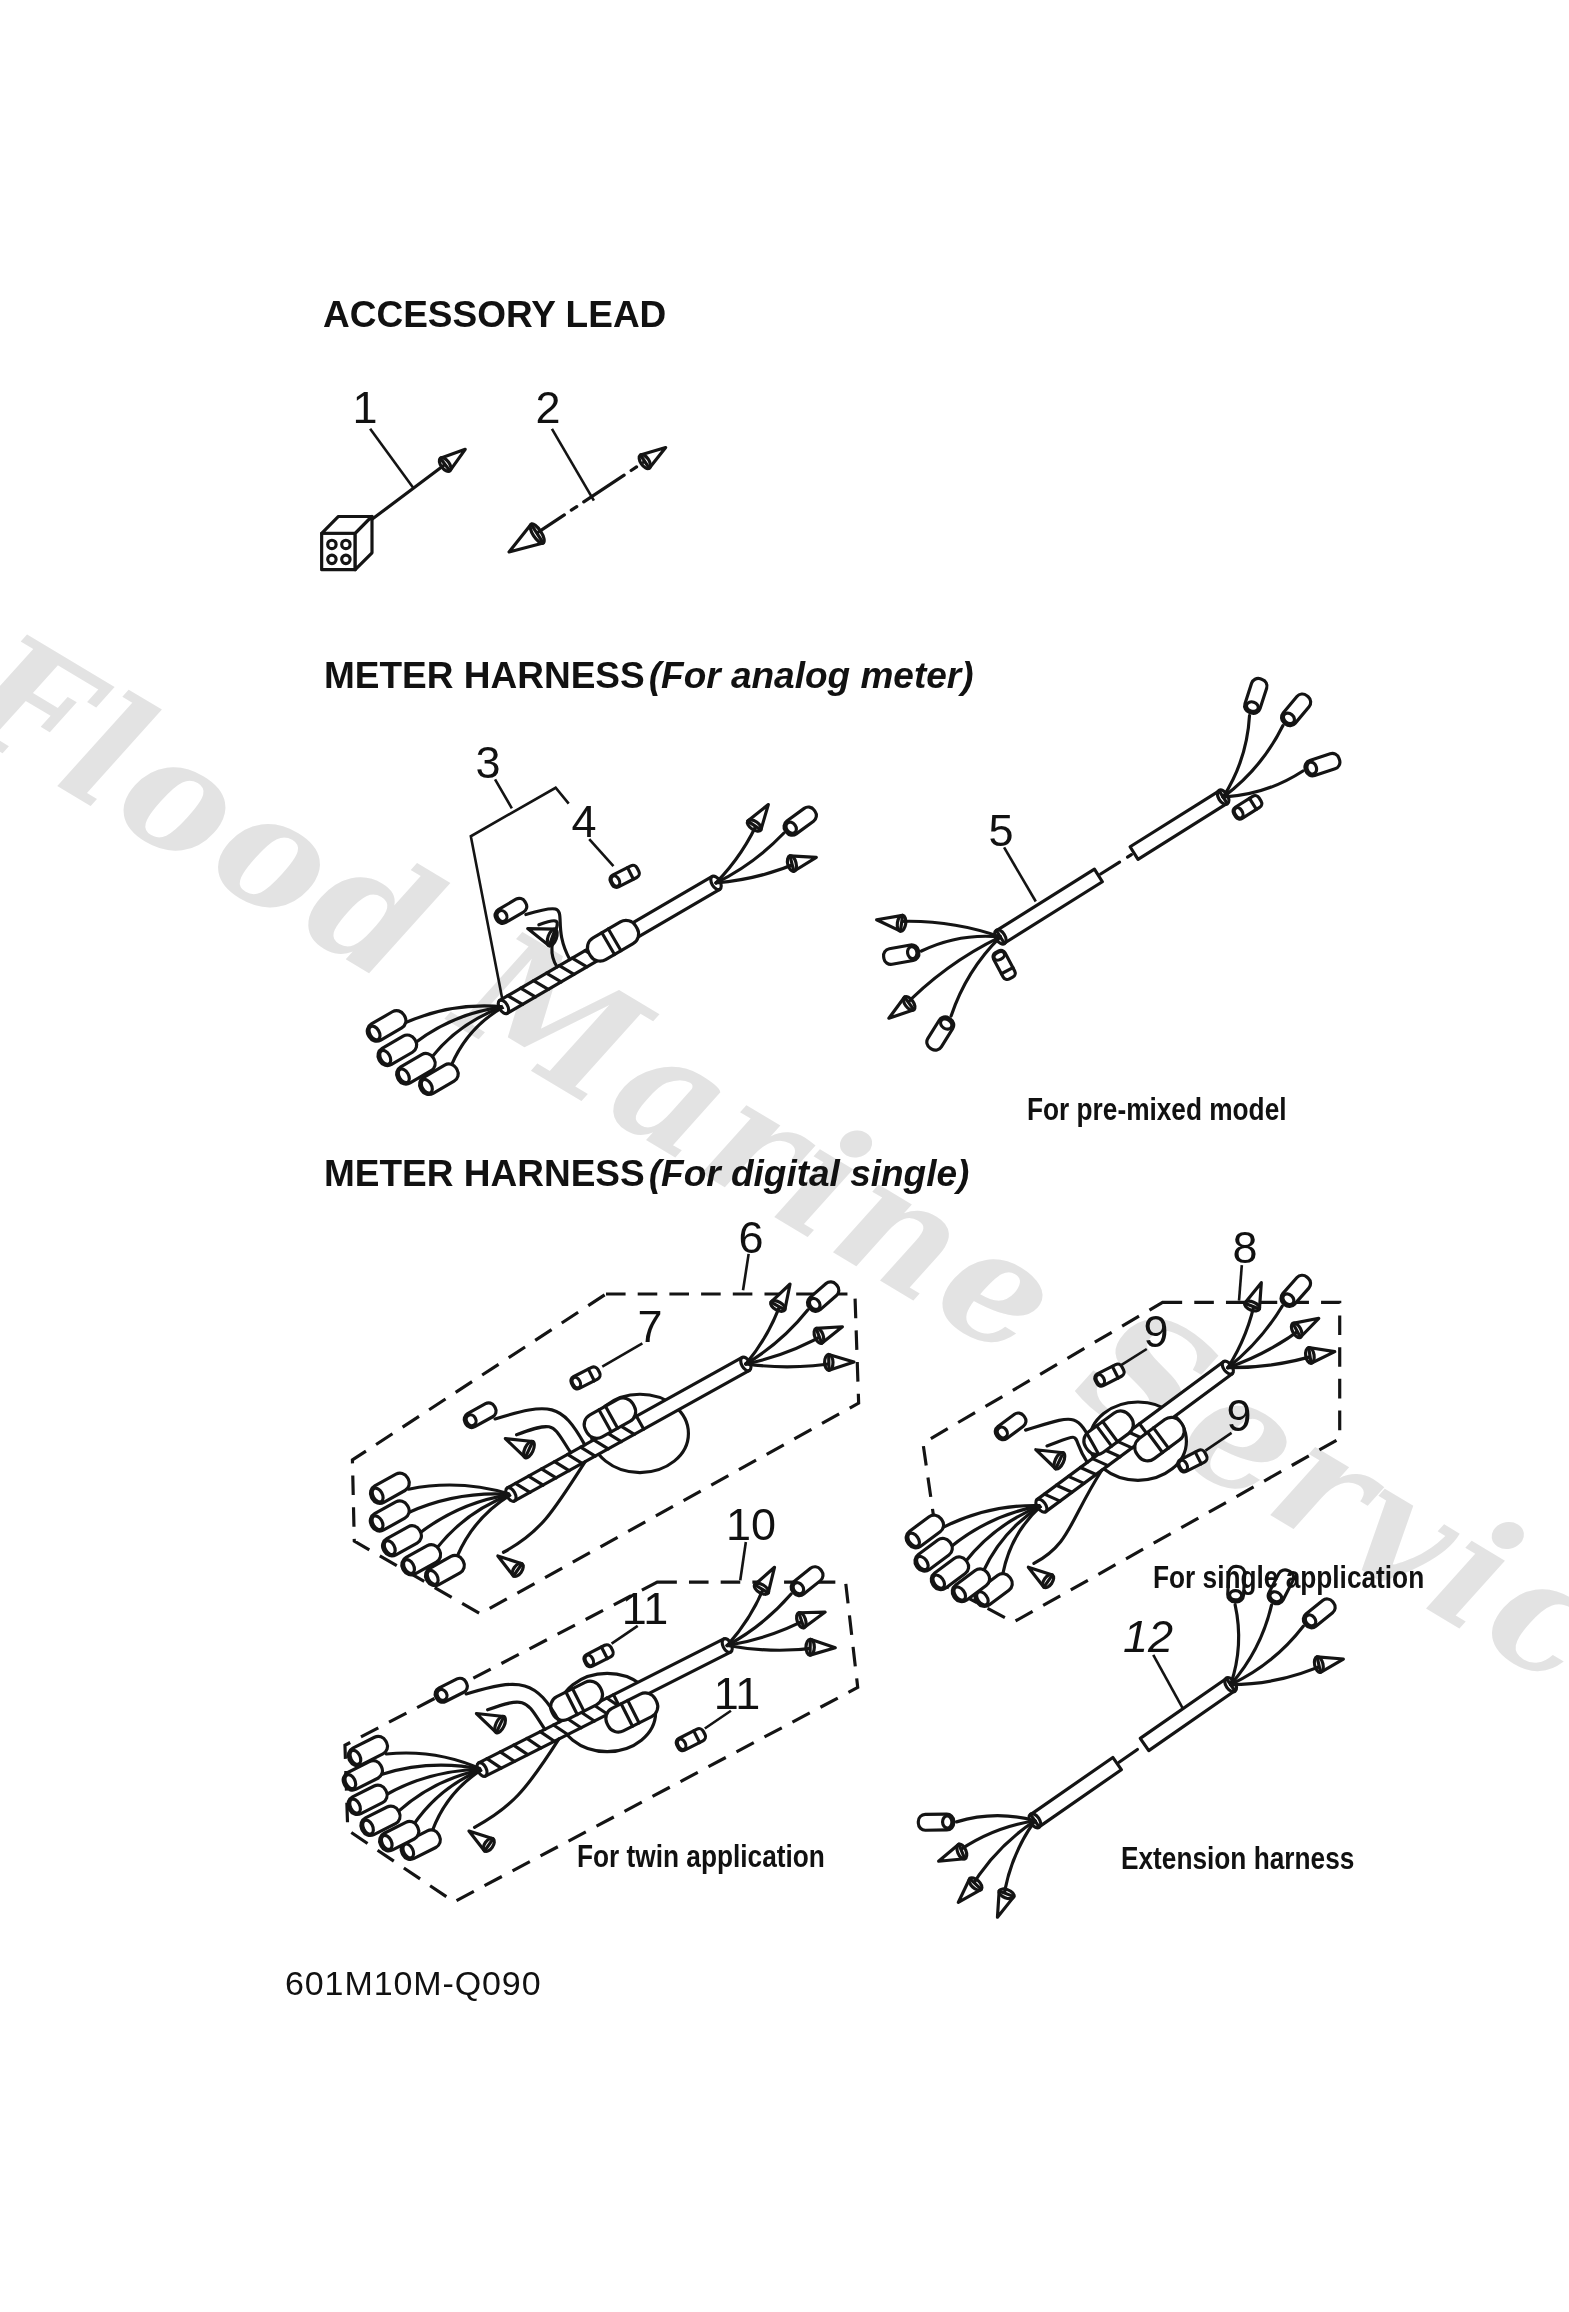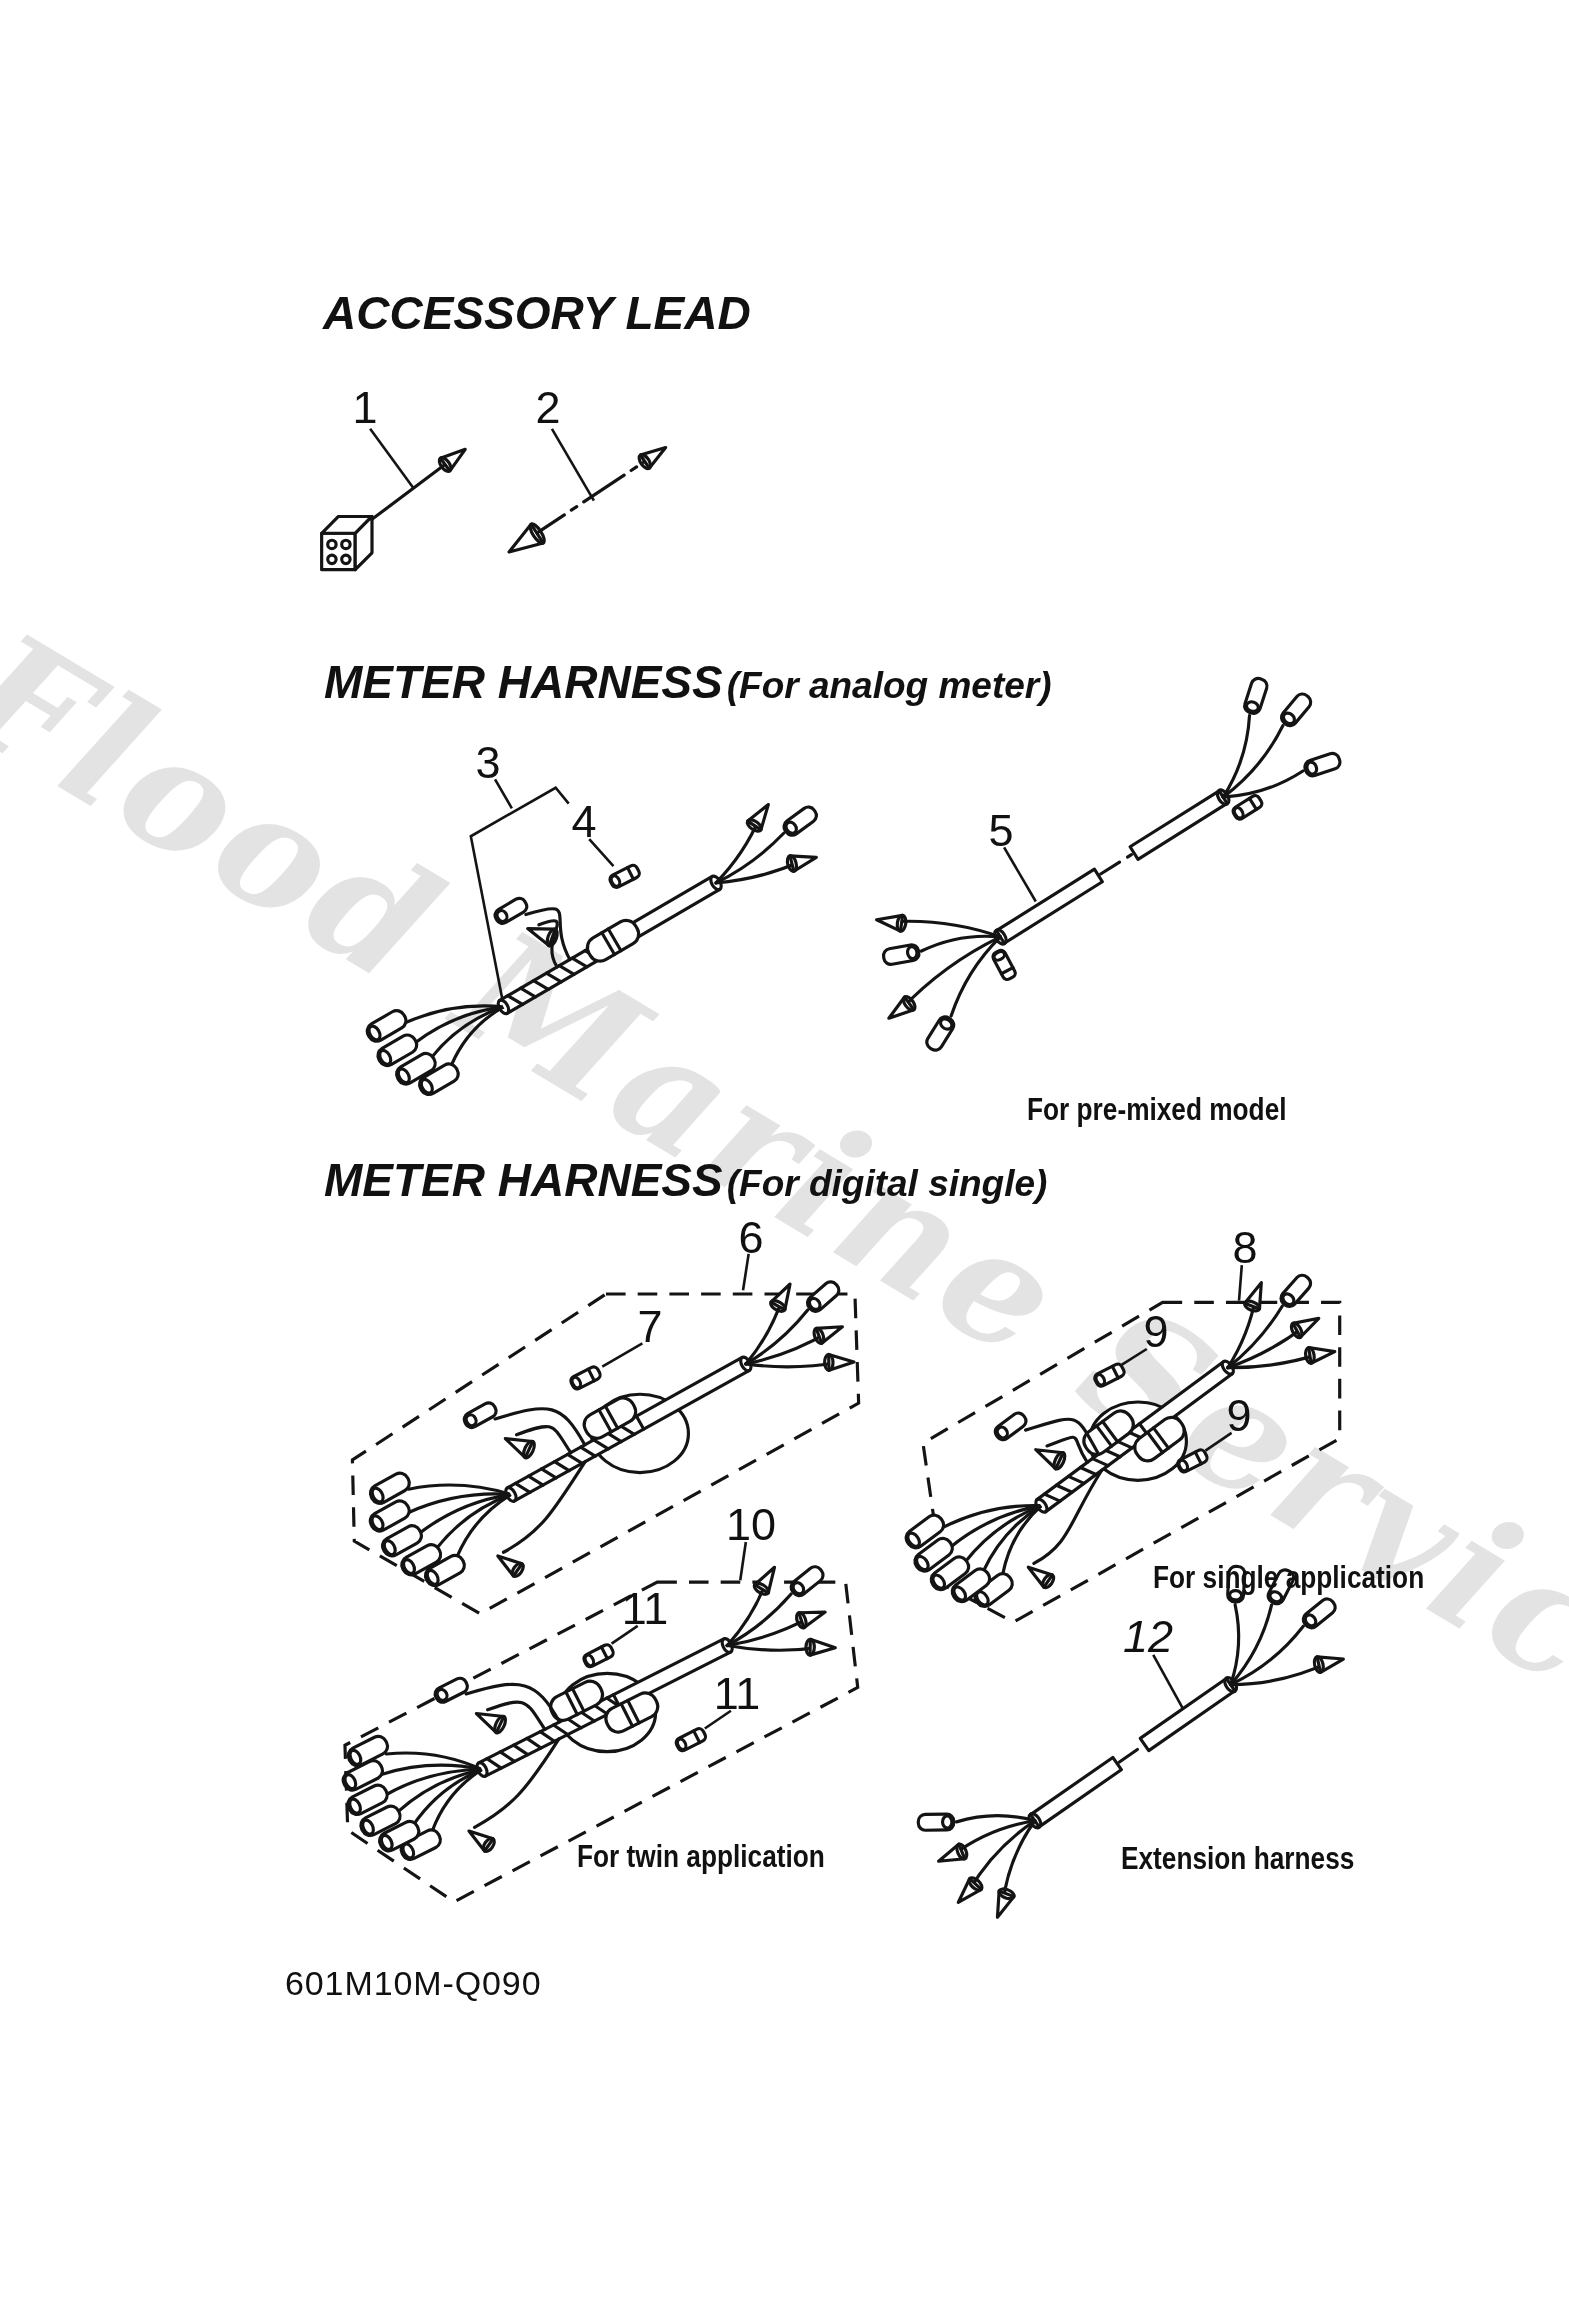--- a/index.html
+++ b/index.html
@@ -9,21 +9,21 @@
     margin:0 auto;
   }
   .watermark{
     position:absolute;left:28px;top:597px;
     font-family:"DejaVu Serif",serif;font-style:italic;font-weight:bold;
     font-size:157px;letter-spacing:5.6px;color:#e3e3e3;white-space:nowrap;
     transform:rotate(31deg);transform-origin:0 0;z-index:1;
   }
   svg.diagram{position:absolute;left:0;top:0;z-index:2;}
   .txt{position:absolute;z-index:3;white-space:nowrap;}
-  .title{font-style:italic;font-weight:bold;font-size:46px;letter-spacing:0;}
+  .title{font-weight:bold;font-size:37px;letter-spacing:0;margin-top:8px;}
   .qualifier{font-style:italic;font-weight:bold;font-size:37px;margin-left:4px;}
   .caption{font-weight:bold;font-size:32px;transform:scaleX(.82);transform-origin:0 0;}
   .code{font-weight:normal;font-size:34px;letter-spacing:0.9px;}
   .num{font-size:45px;transform:translate(-50%,-50%);}
   .art{fill:none;stroke:#141414;stroke-width:3.4;stroke-linecap:round;stroke-linejoin:round;}
   .artf{fill:#ffffff;stroke:#141414;stroke-width:3.4;stroke-linejoin:round;}
   .lead{fill:none;stroke:#141414;stroke-width:2.8;}
   .dash{fill:none;stroke:#141414;stroke-width:3.4;stroke-dasharray:21 13;}
 </style>
 </head>

